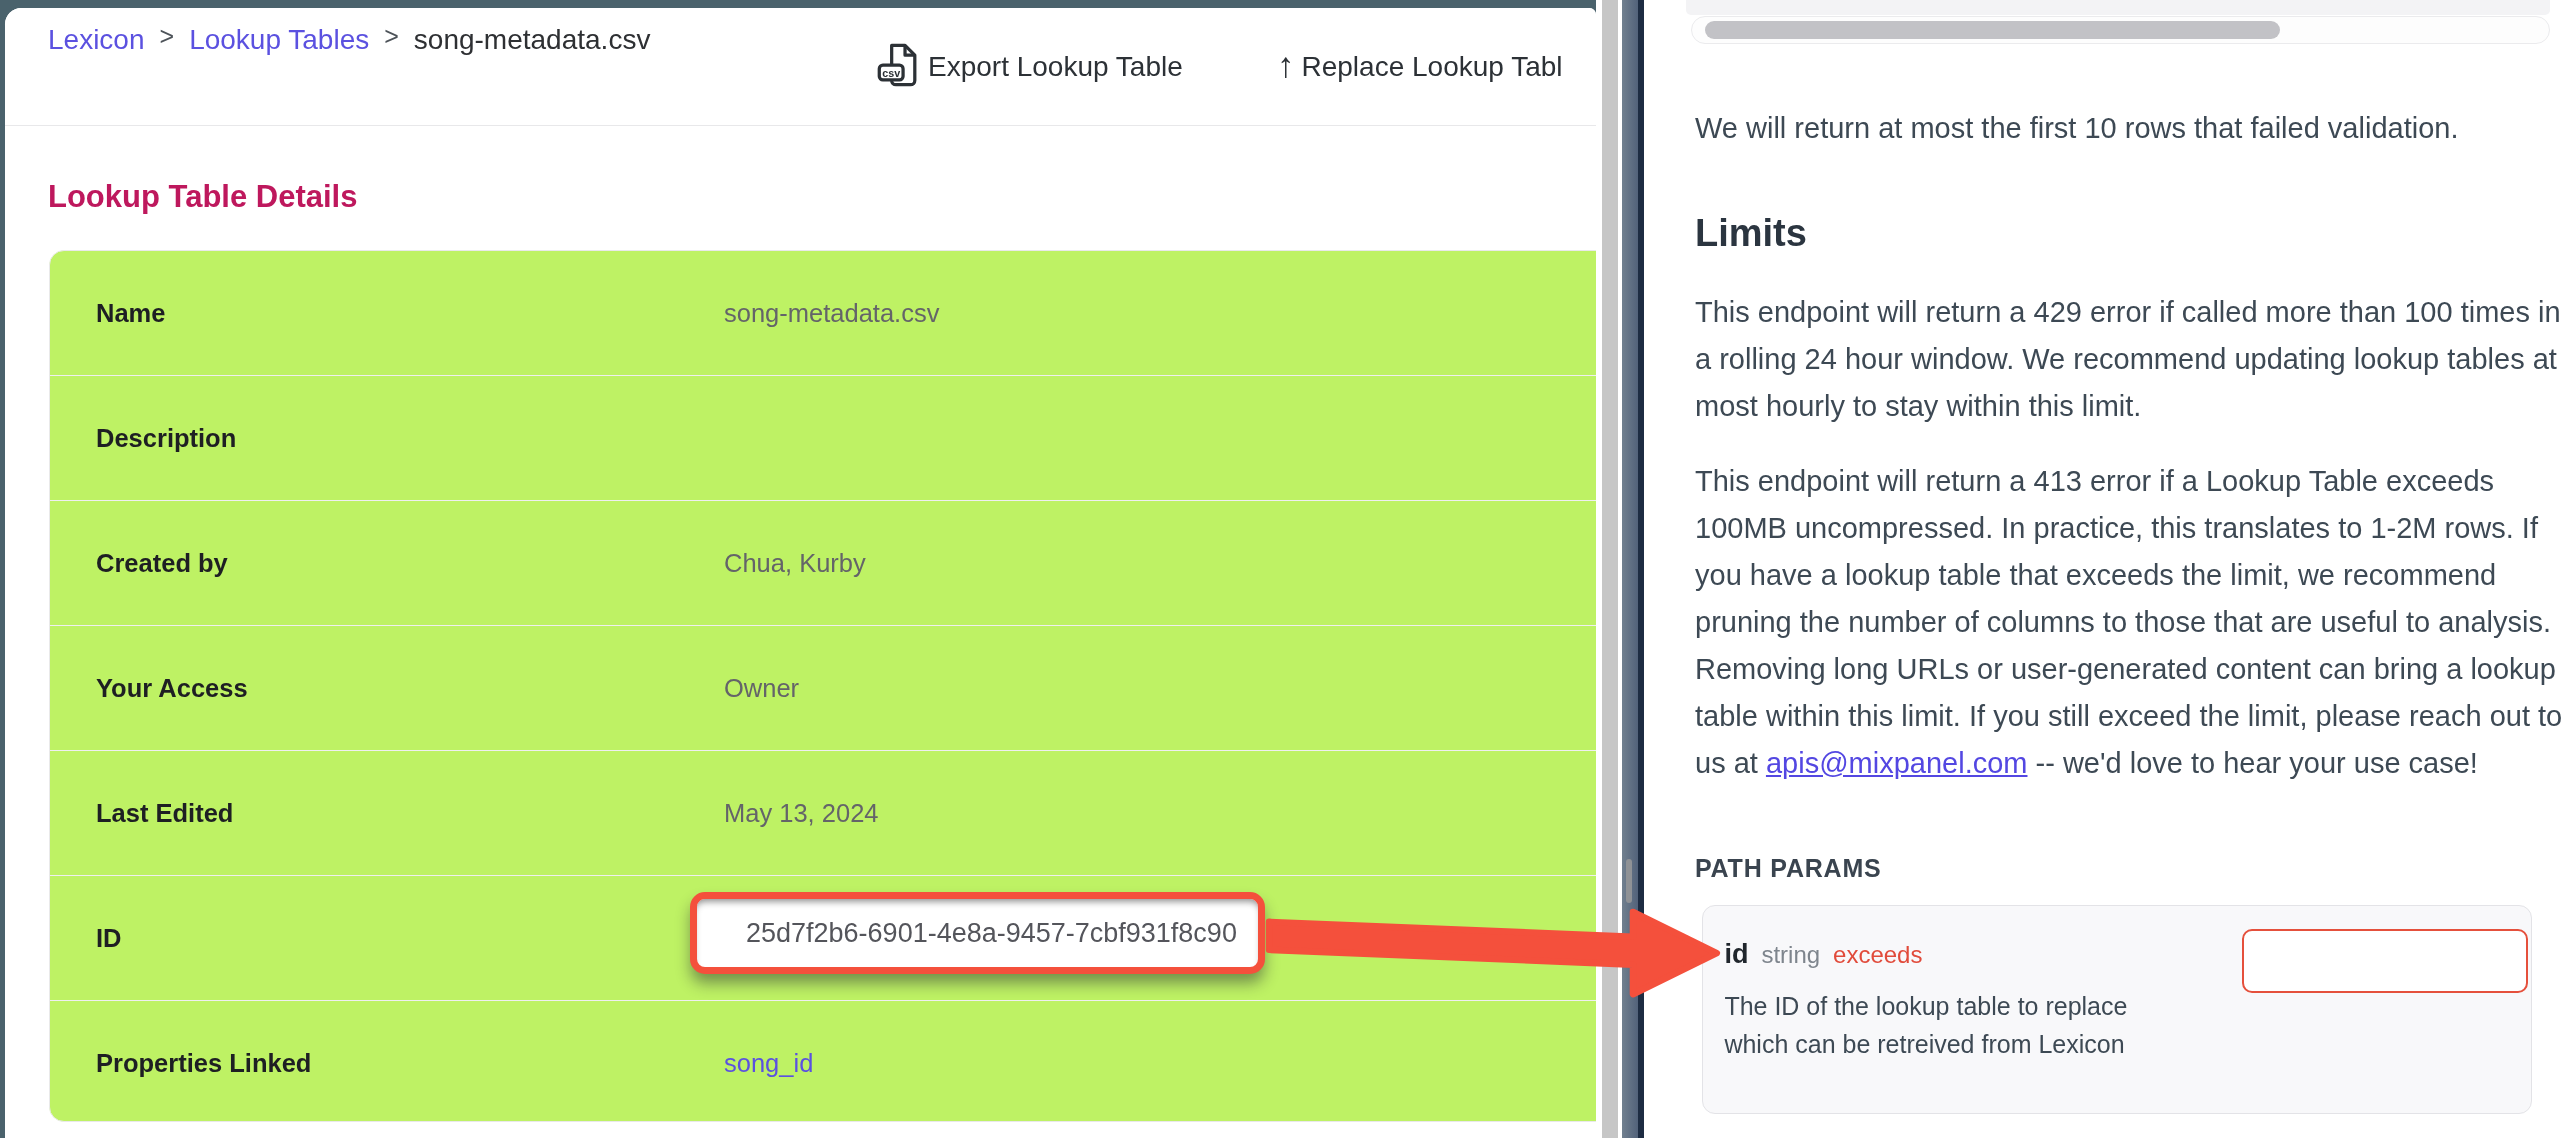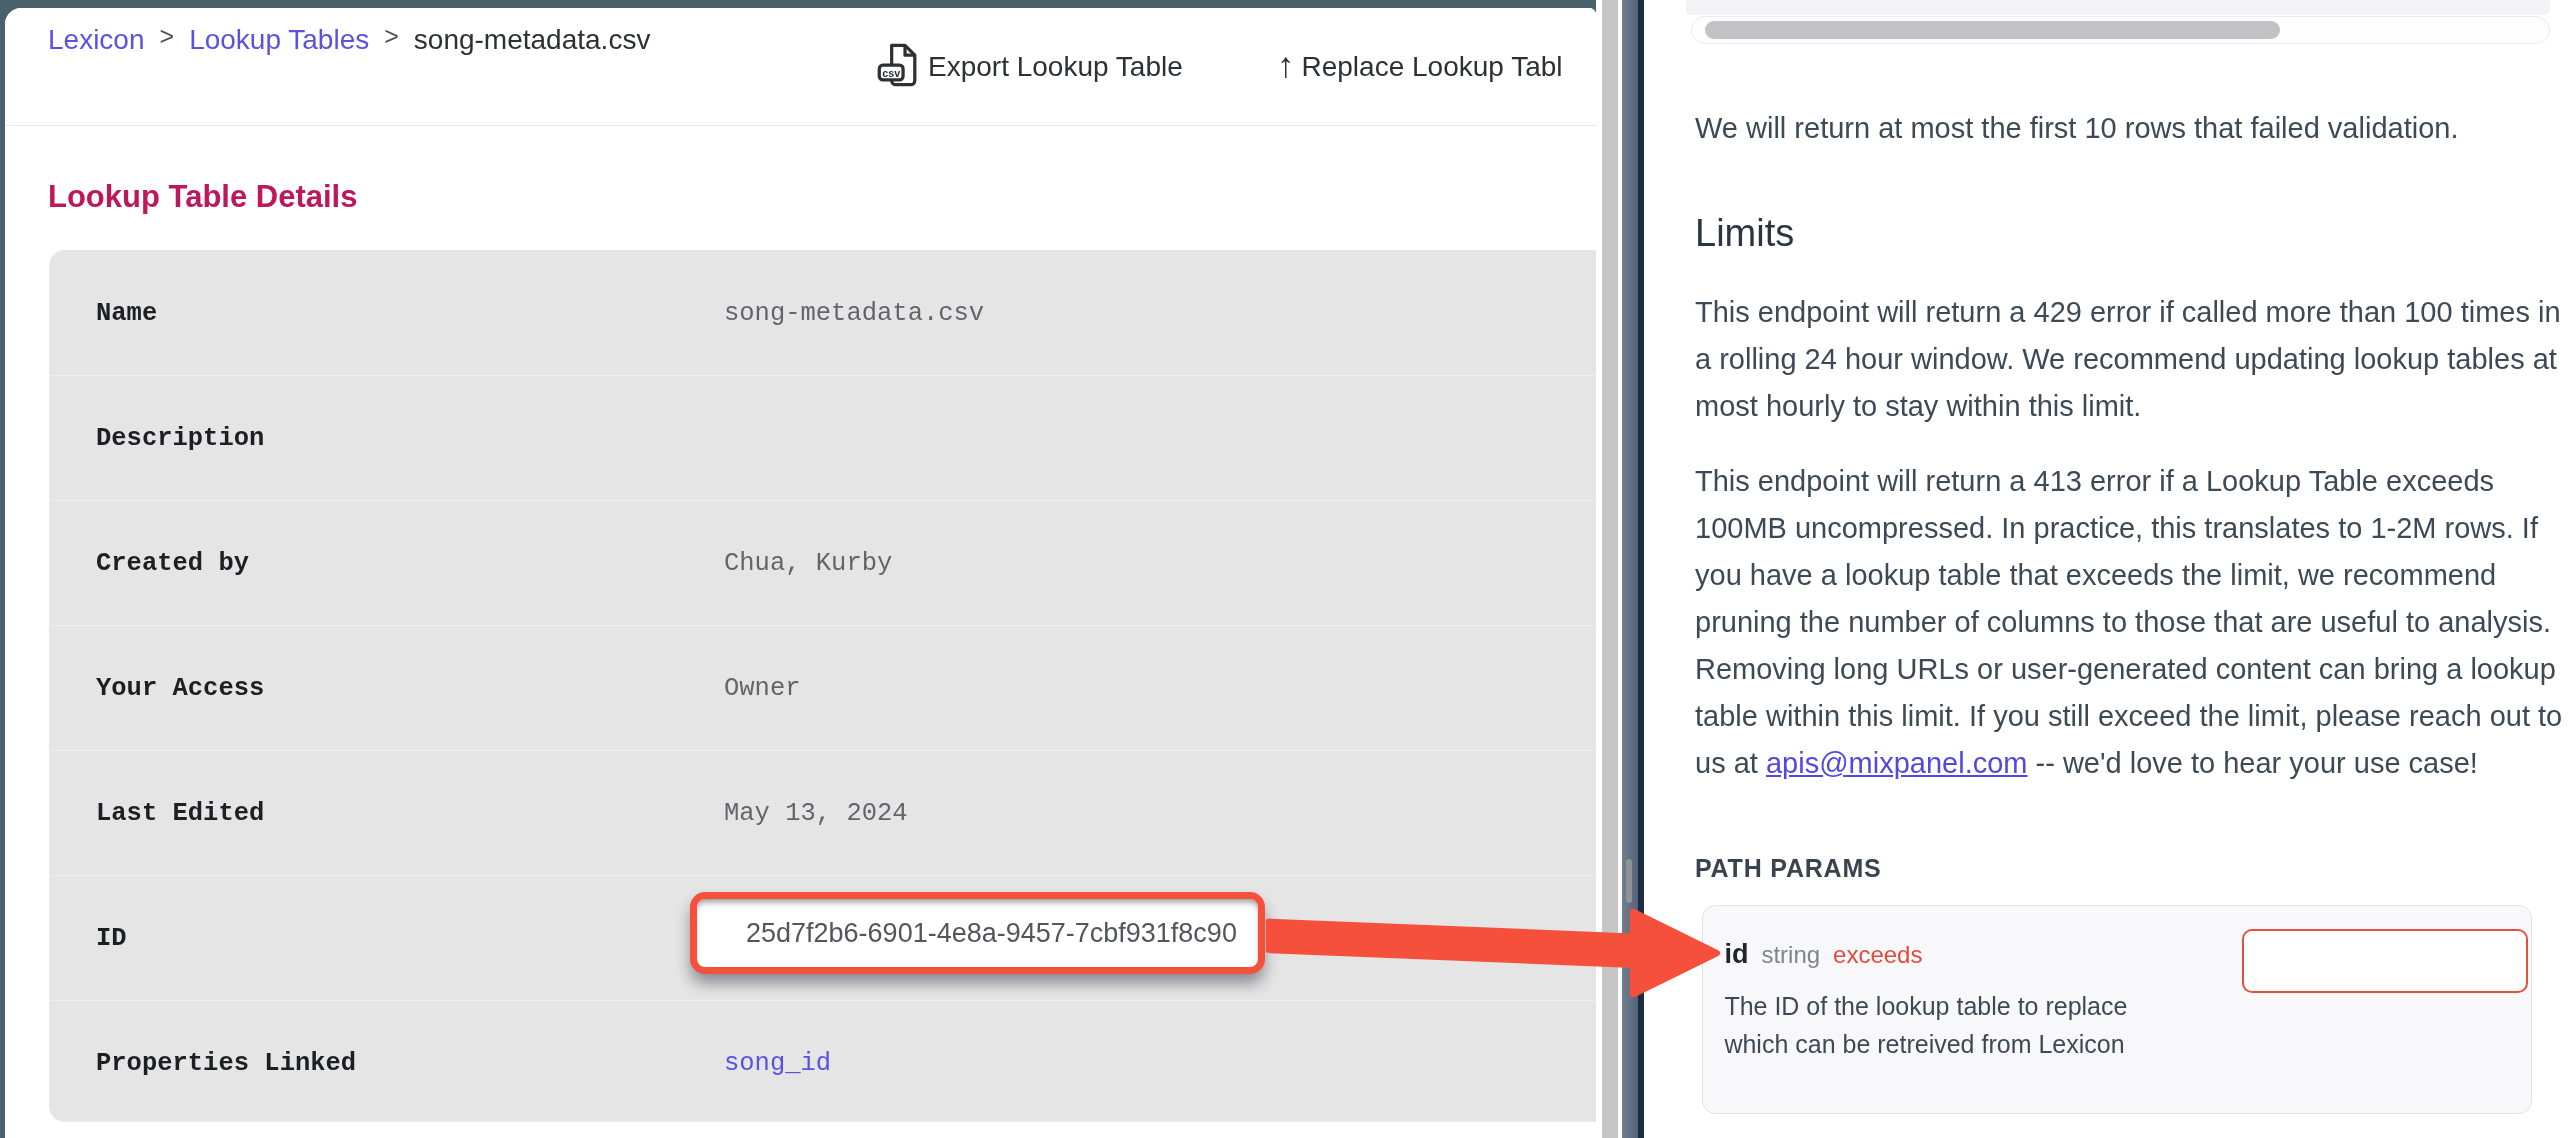--- a/index.html
+++ b/index.html
@@ -23,21 +23,21 @@
   .btn-export{left:872px;}
   .btn-replace{left:1272px;}
   .hdr-btn-label{font-size:28px;color:#2c3136;font-weight:500;white-space:nowrap;}
   .up-arrow{font-size:35px;color:#2c3136;font-weight:400;transform:translateY(-1.6px);}
 
   
   .lw-title{position:absolute;left:43px;top:171px;font-size:31px;font-weight:700;color:#be185d;}
 
   
   .details-card{position:absolute;left:44px;top:242px;width:1577px;height:872px;
-                border:1.6px solid #e9e9ea;border-radius:15px;background:#e5e5e5;box-sizing:border-box;font-family:Liberation Mono, monospace;}
+                border:1.6px solid #e9e9ea;border-radius:15px;background:#bef264;box-sizing:border-box;}
   .detail-row{position:relative;height:124px;display:flex;align-items:center;}
   .detail-row + .detail-row{border-top:1.6px solid #efeff0;}
   .detail-label{padding-left:46px;width:583px;font-size:25.5px;font-weight:700;color:#1e1f23;}
   .detail-value{position:absolute;left:674px;font-size:25.5px;color:#646469;}
   .detail-value.link{color:#5b51e0;cursor:pointer;}
 
   
   .id-highlight-box{left:690px;top:892px;width:575px;height:82px;background:#ffffff;
                     border:7.4px solid #f4503c;border-radius:15px;box-sizing:border-box;
                     box-shadow:0 10px 15px -1.6px rgba(25,25,45,0.45), inset 0 5.8px 7.4px -3.3px rgba(0,0,0,0.45);
@@ -52,21 +52,21 @@
 
   
   .right-panel{left:1644px;top:0;width:932px;height:1139px;background:#ffffff;}
   .doc-gray-block{left:1686px;top:0;width:864px;height:15px;background:#f3f3f5;border-radius:0 0 5px 5px;}
   .hscroll-track{left:1691px;top:16.4px;width:859px;height:28px;background:#fdfdfd;border:1.6px solid #ebebed;
                  border-radius:14px;box-sizing:border-box;}
   .hscroll-thumb{left:1705px;top:21.4px;width:575px;height:18px;background:#c2c2c6;border-radius:9px;}
 
   .doc-text{color:#3d4954;font-size:29px;line-height:47px;}
   .doc-intro{left:1695px;top:105px;width:867px;}
-  .doc-h2{left:1695px;top:212px;font-size:38px;font-weight:400;color:#2b3540;}
+  .doc-h2{left:1695px;top:212px;font-size:38px;font-weight:700;color:#2b3540;}
   .doc-p1{left:1695px;top:289px;width:867px;}
   .doc-p2{left:1695px;top:458px;width:871px;}
   .doc-link{color:#5347e2;text-decoration:underline;cursor:pointer;}
   .path-params-label{left:1695px;top:854px;font-size:25px;font-weight:600;letter-spacing:0.8px;color:#3a444f;}
 
   .param-card{left:1702px;top:905px;width:830px;height:209px;background:#f8f8fa;
               border:1.6px solid #e3e3e7;border-radius:13px;box-sizing:border-box;}
   .param-head{position:absolute;left:21.4px;top:33px;display:flex;align-items:baseline;gap:13px;}
   .param-name{font-size:27px;font-weight:700;color:#20262c;}
   .param-type{font-size:24px;color:#7e858d;}

